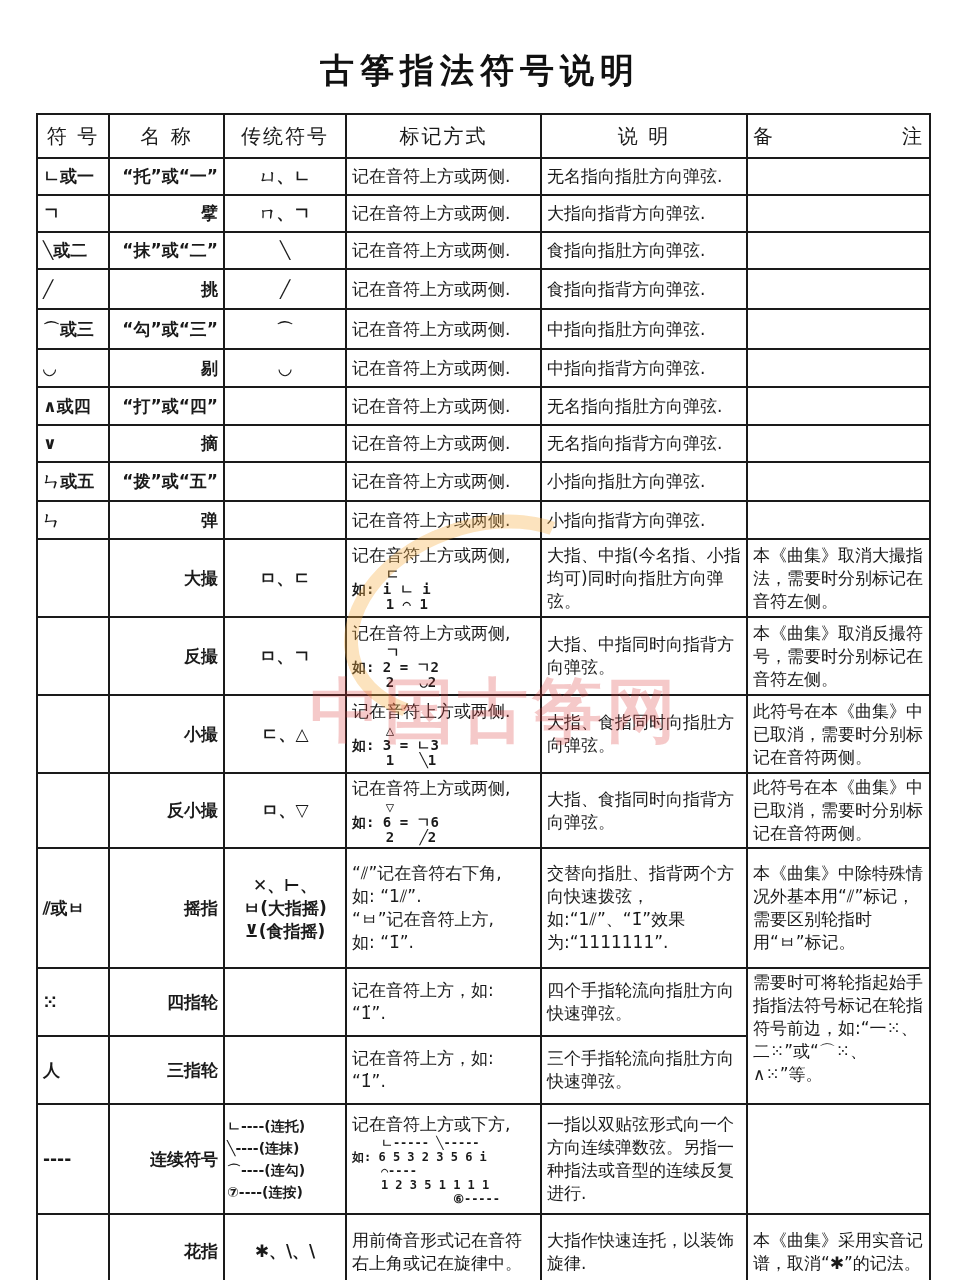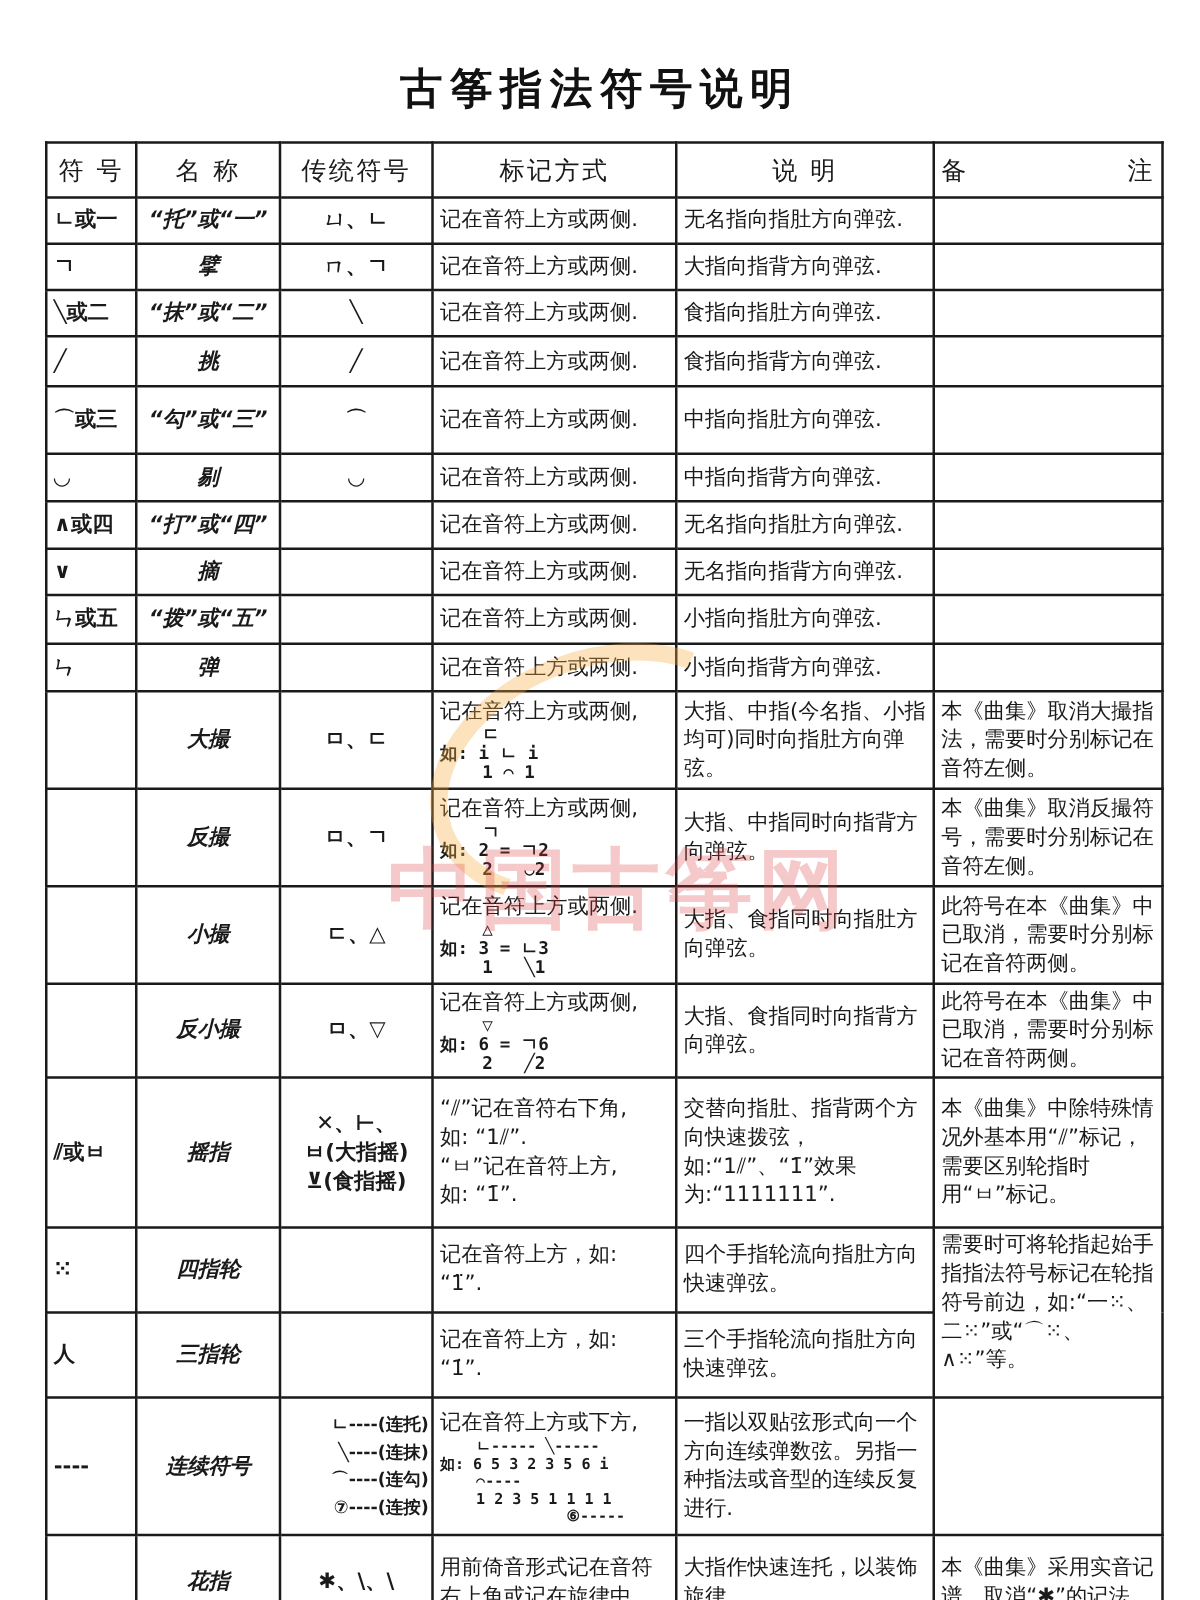--- a/index.html
+++ b/index.html
@@ -8,21 +8,21 @@
   .title { position: absolute; top: 48px; left: 0; width: 960px; text-align: center;
            font-family: "DejaVu Serif", "Liberation Serif", serif; font-size: 34px;
            font-weight: bold; letter-spacing: 6px; color: #111; }
   table.main { position: absolute; left: 36px; top: 113px; width: 893px;
                border-collapse: collapse; table-layout: fixed; }
   table.main td, table.main th { border: 2px solid #1a1a1a; padding: 2px 5px;
                font-size: 17px; line-height: 23px; vertical-align: middle; overflow: hidden; }
   table.main th { font-size: 20px; font-weight: normal; height: 38px; text-align: center; letter-spacing: 2px; }
   th.remark-h { text-align: justify; text-align-last: justify; padding: 0 22px 0 42px; }
   td.sym { text-align: left; font-weight: bold; white-space: nowrap; font-size: 16px; }
-  td.name { text-align: center; font-weight: bold; font-style: italic; }
+  td.name { text-align: right; font-weight: bold; }
   td.trad { text-align: center; font-weight: bold; font-size: 15px; }
   td.multi { white-space: pre-line; }
   .ex { display: block; font-family: "DejaVu Sans Mono", "Liberation Mono", monospace; font-weight: bold; font-size: 14px; line-height: 15px; white-space: pre; }
   .watermark { position: absolute; left: 300px; top: 520px; width: 360px; height: 220px;
                pointer-events: none; }
   .wm-arc { position: absolute; left: 40px; top: 0px; width: 250px; height: 170px;
             border: 14px solid rgba(245,175,70,0.35); border-radius: 50%;
             border-right-color: transparent; border-bottom-color: transparent; transform: rotate(-20deg); }
   .wm-text { position: absolute; left: 10px; top: 105px; font-size: 70px; font-weight: bold;
              color: rgba(220,60,60,0.28); letter-spacing: 4px; font-family: "DejaVu Sans", sans-serif; white-space: nowrap; margin-top: 40px; }
@@ -79,21 +79,21 @@
       <td></td>
     </tr>
     <tr style="height:40px">
       <td class="sym">╱</td>
       <td class="name">挑</td>
       <td class="trad">╱</td>
       <td>记在音符上方或两侧.</td>
       <td>食指向指背方向弹弦.</td>
       <td></td>
     </tr>
-    <tr style="height:54px">
+    <tr style="height:40px">
       <td class="sym">⌒或三</td>
       <td class="name">“勾”或“三”</td>
       <td class="trad">⌒</td>
       <td>记在音符上方或两侧.</td>
       <td>中指向指肚方向弹弦.</td>
       <td></td>
     </tr>
     <tr style="height:38px">
       <td class="sym">◡</td>
       <td class="name">剔</td>
@@ -200,21 +200,21 @@
       <td class="sym">人</td>
       <td class="name">三指轮</td>
       <td class="trad"></td>
       <td class="multi">记在音符上方，如:
 “1̇”.</td>
       <td>三个手指轮流向指肚方向快速弹弦。</td>
     </tr>
     <tr style="height:105px">
       <td class="sym">----</td>
       <td class="name">连续符号</td>
-      <td class="trad multi" style="text-align:right;font-size:14px;line-height:22px;padding:10px 2px">ㄴ----(连托)
+      <td class="trad multi" style="text-align:left;font-size:14px;line-height:22px;padding:10px 2px">ㄴ----(连托)
 ╲----(连抹)
 ⌒----(连勾)
 ⑦----(连按)</td>
       <td><span>记在音符上方或下方,</span><span class="ex" style="font-size:12px;line-height:14px">    ㄴ----- ╲-----
 如: 6 5 3 2 3 5 6 i
     ⌒----
     1 2 3 5 1 1 1 1
               ⑥-----</span></td>
       <td>一指以双贴弦形式向一个方向连续弹数弦。另指一种指法或音型的连续反复进行.</td>
       <td></td>

